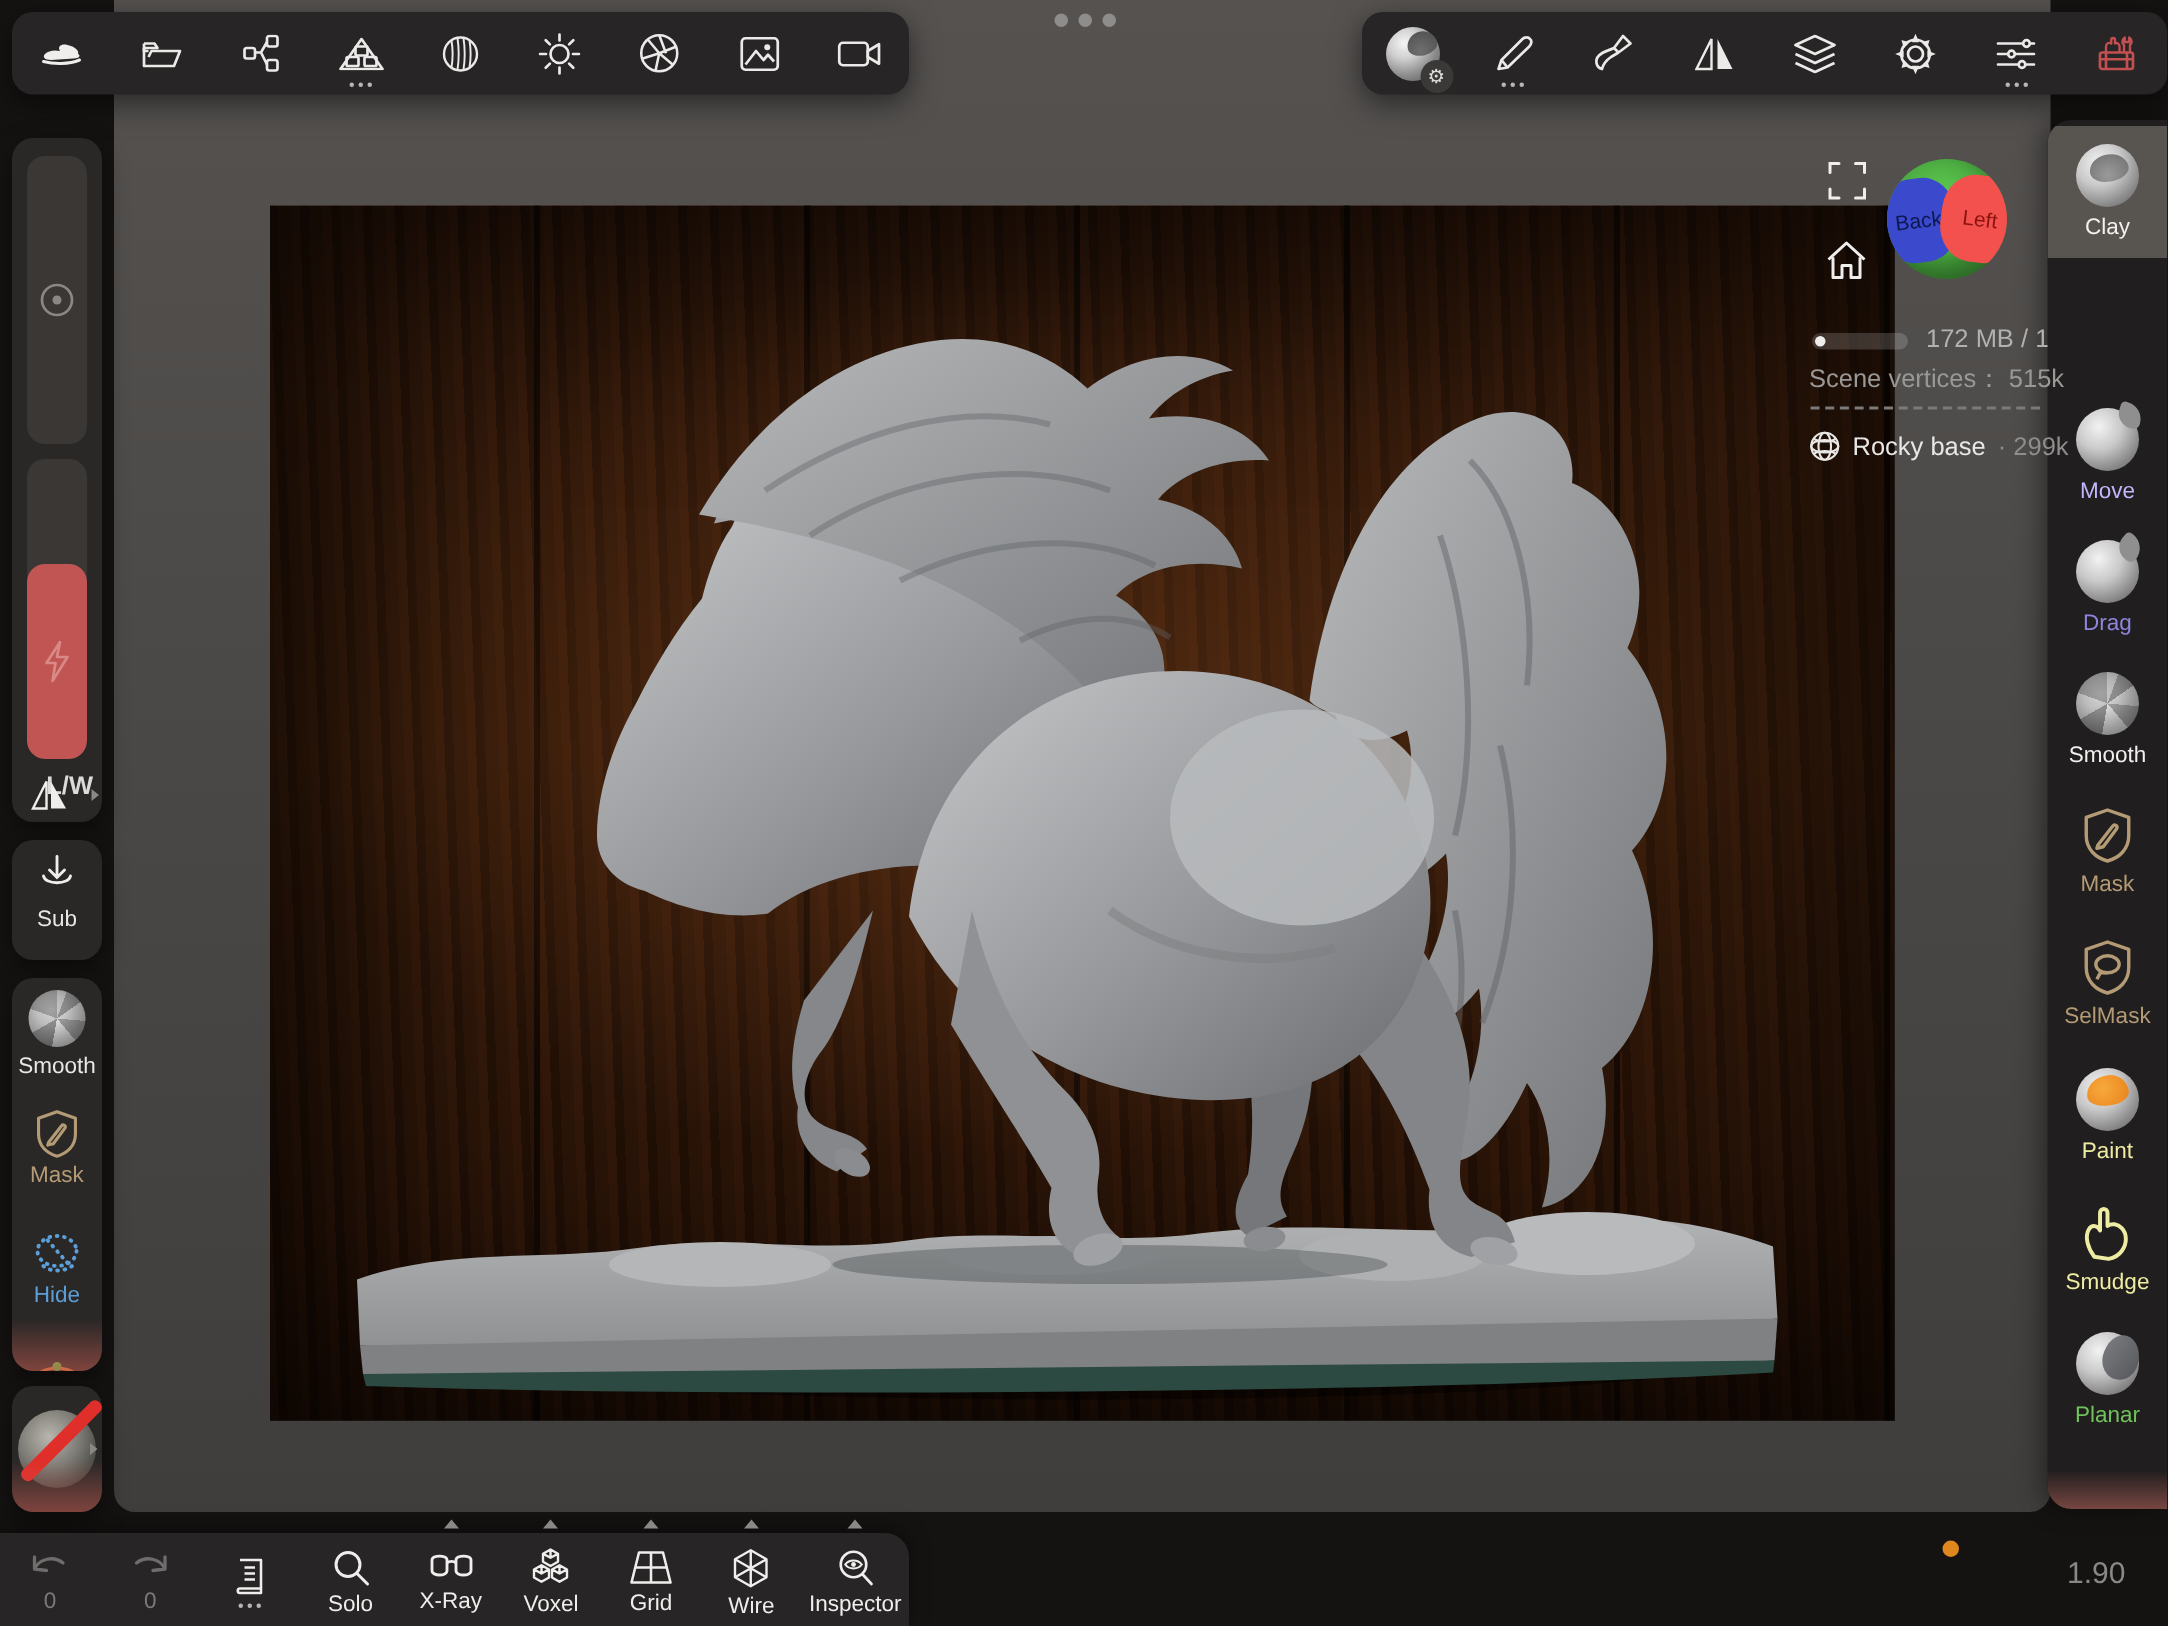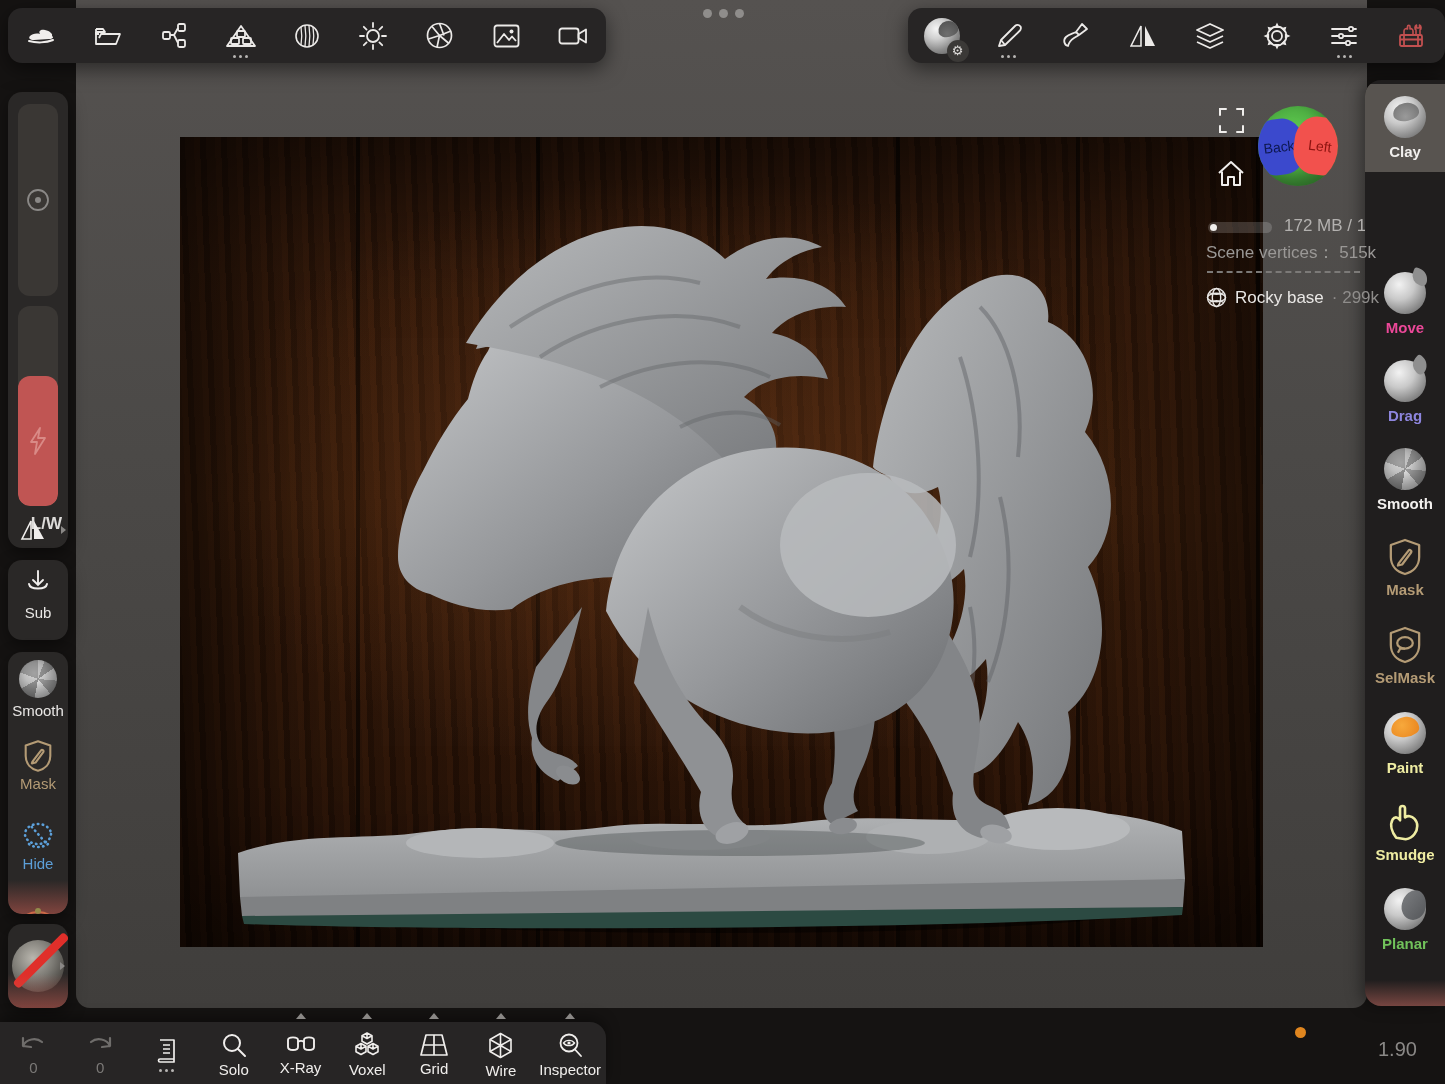--- a/index.html
+++ b/index.html
@@ -89,21 +89,21 @@
     background:#201e1e; border-radius:16px 0 0 16px;
     box-shadow:-4px 0 16px rgba(0,0,0,.4);
     overflow:hidden;
   }
   .rsidebar::after {
     content:""; position:absolute; left:0; right:0; bottom:0; height:26px;
     background:linear-gradient(180deg, rgba(190,80,70,0), rgba(205,110,100,.5));
   }
   .rtool { position:absolute; left:0; width:80px; height:88px; display:flex; flex-direction:column; align-items:center; justify-content:center; gap:5px; }
   .rtool.sel { background:#585450; }
-  .rtool .tlabel { font-size:15px;font-weight:bold; }
+  .rtool .tlabel { font-size:15px; }
   .sphere {
     width:42px; height:42px; border-radius:50%;
     background:radial-gradient(circle at 36% 30%, #f2f2f2 0%, #c9c9c9 38%, #8c8c8c 70%, #565656 100%);
     position:relative;
   }
   .sphere .dent {
     position:absolute; left:9px; top:7px; width:26px; height:18px;
     border-radius:50% 50% 50% 50%/60% 60% 45% 45%;
     background:radial-gradient(circle at 45% 75%, #9a9a9a, #6e6e6e);
     transform:rotate(-10deg);
@@ -463,21 +463,21 @@
   <div class="rtool sel" style="top:4px;">
     <div class="sphere">
         <div class="dent"></div>
       </div>
     <div class="tlabel" style="color: rgb(242, 240, 238);">Clay</div>
   </div>
   <div class="rtool" style="top:180px;">
     <div class="sphere">
         <div class="spike"></div>
       </div>
-    <div class="tlabel" style="color: #ec4899;">Move</div>
+    <div class="tlabel" style="color: #c4b5fd;">Move</div>
   </div>
   <div class="rtool" style="top:268px;">
     <div class="sphere">
         <div class="spike" style="transform:rotate(40deg);"></div>
       </div>
     <div class="tlabel" style="color: rgb(141, 133, 221);">Drag</div>
   </div>
   <div class="rtool" style="top:356px;">
     <div class="sphere smoothball"></div>
     <div class="tlabel" style="color: rgb(242, 240, 238);">Smooth</div>

